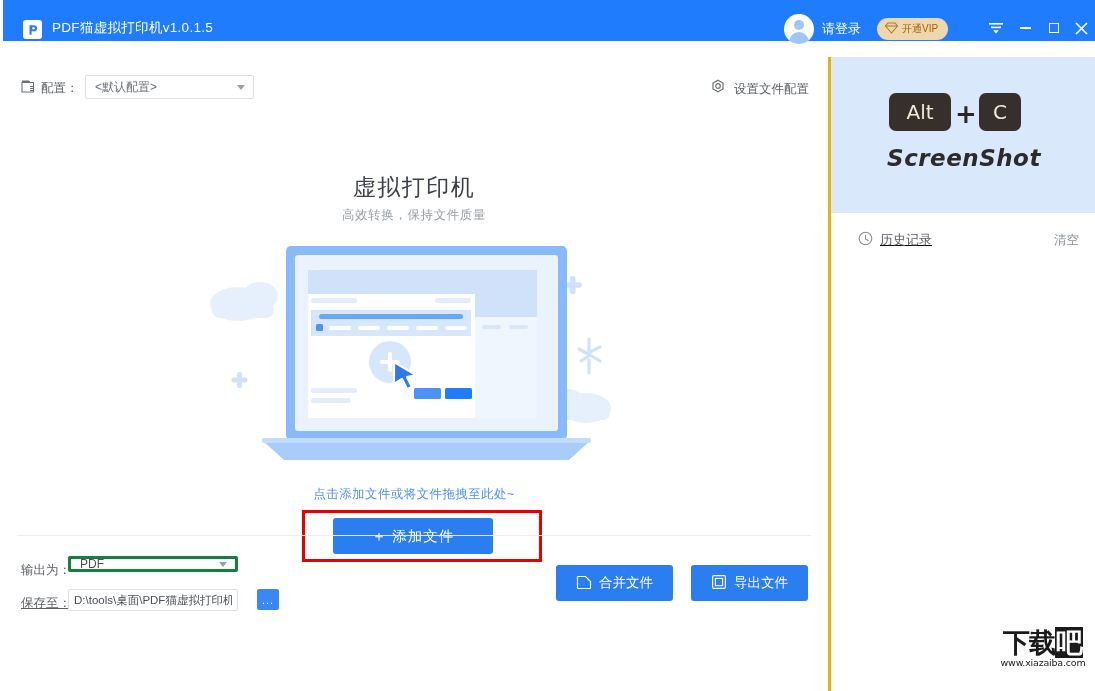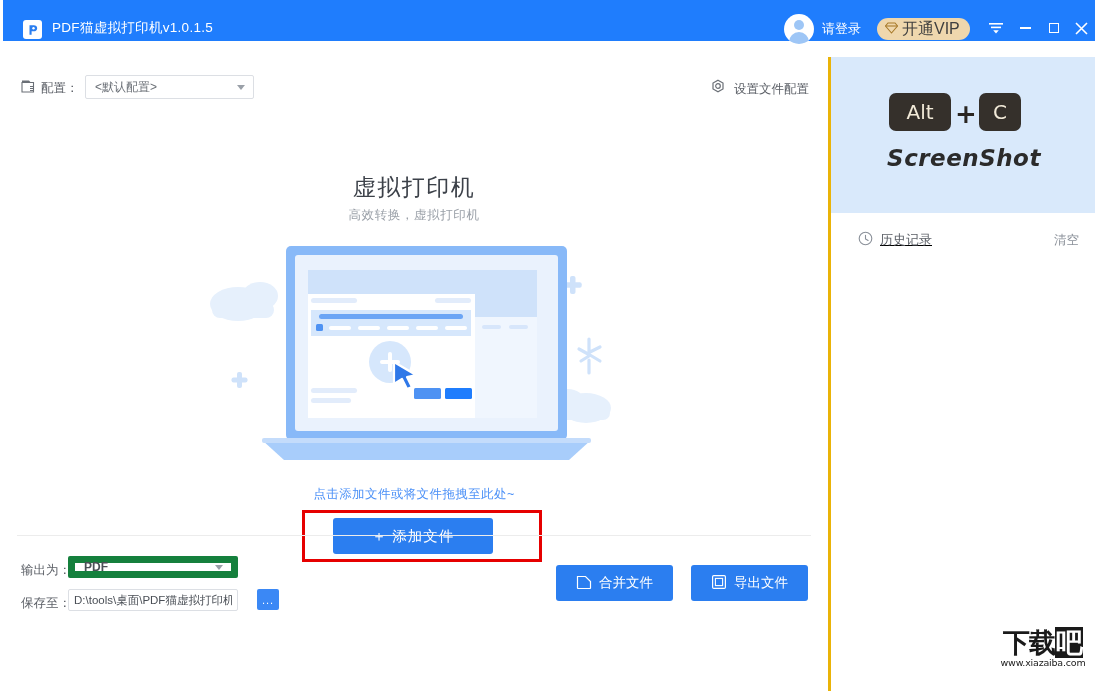--- a/index.html
+++ b/index.html
@@ -59,21 +59,21 @@
     white-space: nowrap;
   }
   .tb-vip {
     position: absolute; left: 874px; top: 18px;
     height: 22px; padding: 0 10px 0 8px;
     border-radius: 11px;
     background: #efd7ad;
     display: flex; align-items: center; gap: 4px;
     cursor: pointer;
   }
-  .tb-vip-label { font-size: 16px; color: #404040; white-space: nowrap; }
+  .tb-vip-label { font-size: 10px; color: #a16207; white-space: nowrap; }
   .tb-btn {
     position: absolute; top: 17px;
     width: 22px; height: 22px;
     display: flex; align-items: center; justify-content: center;
     cursor: pointer; color: #ffffff;
   }
   .tb-menu { left: 982px; }
   .tb-min  { left: 1011px; }
   .tb-max  { left: 1040px; }
   .tb-close{ left: 1067px; }
@@ -158,29 +158,29 @@
   .footer-divider {
     position: absolute; left: 17px; top: 535px;
     width: 794px; height: 1px; background: #ececec;
   }
   .out-label {
     position: absolute; left: 21px; top: 562px;
     font-size: 12.5px; color: #5b5f66; white-space: nowrap;
   }
   .out-select {
     position: absolute; left: 68px; top: 556px;
-    width: 170px; height: 22px;
-    border: 7px solid #15803d; border-radius: 2px;
-    background: #ffffff;
-    display: flex; align-items: center; cursor: pointer; font-weight: bold;
+    width: 170px; height: 16px;
+    border: 3px solid #15803d; border-radius: 2px;
+    background: #ffffff;
+    display: flex; align-items: center; cursor: pointer;
   }
   .out-select span { margin-left: 9px; font-size: 12px; color: #4a4f56; }
   .save-label {
     position: absolute; left: 21px; top: 595px;
-    font-size: 12.5px; color: #5b5f66; white-space: nowrap;
+    font-size: 12.5px; color: #5b5f66; white-space: nowrap; text-decoration: underline;
   }
   .save-input {
     position: absolute; left: 68px; top: 589px;
     width: 170px; height: 22px;
     border: 1px solid #dcdfe4; border-radius: 2px;
     background: #ffffff;
     font-size: 11.5px; color: #4a4f56;
     padding: 0 5px;
     font-family: "Liberation Sans", "DejaVu Sans", sans-serif;
   }
@@ -343,21 +343,21 @@
     <span>
       <svg width="16" height="16" viewBox="0 0 16 16">
         <path d="M8 1.2l5 2.9v5.8L8 12.8 3 9.9V4.1z" fill="none" stroke="#6a6f76" stroke-width="1.2"></path>
         <circle cx="8" cy="7" r="2.3" fill="none" stroke="#6a6f76" stroke-width="1.2"></circle>
       </svg>
     </span>
     <span class="file-config-label">设置文件配置</span>
   </div>
 
   <div class="hero-title">虚拟打印机</div>
-  <div class="hero-sub">高效转换，虚拟打印机</div>
+  <div class="hero-sub">高效转换，保持文件质量</div>
 
   <div class="illus">
     <svg width="432" height="240" viewBox="0 0 432 240">
 
       <g fill="#e6f0fc">
         <ellipse cx="40" cy="64" rx="28" ry="17"></ellipse>
         <ellipse cx="62" cy="56" rx="18" ry="14"></ellipse>
         <rect x="14" y="62" width="62" height="16" rx="8"></rect>
         <ellipse cx="388" cy="168" rx="25" ry="15"></ellipse>
         <ellipse cx="370" cy="161" rx="16" ry="12"></ellipse>

